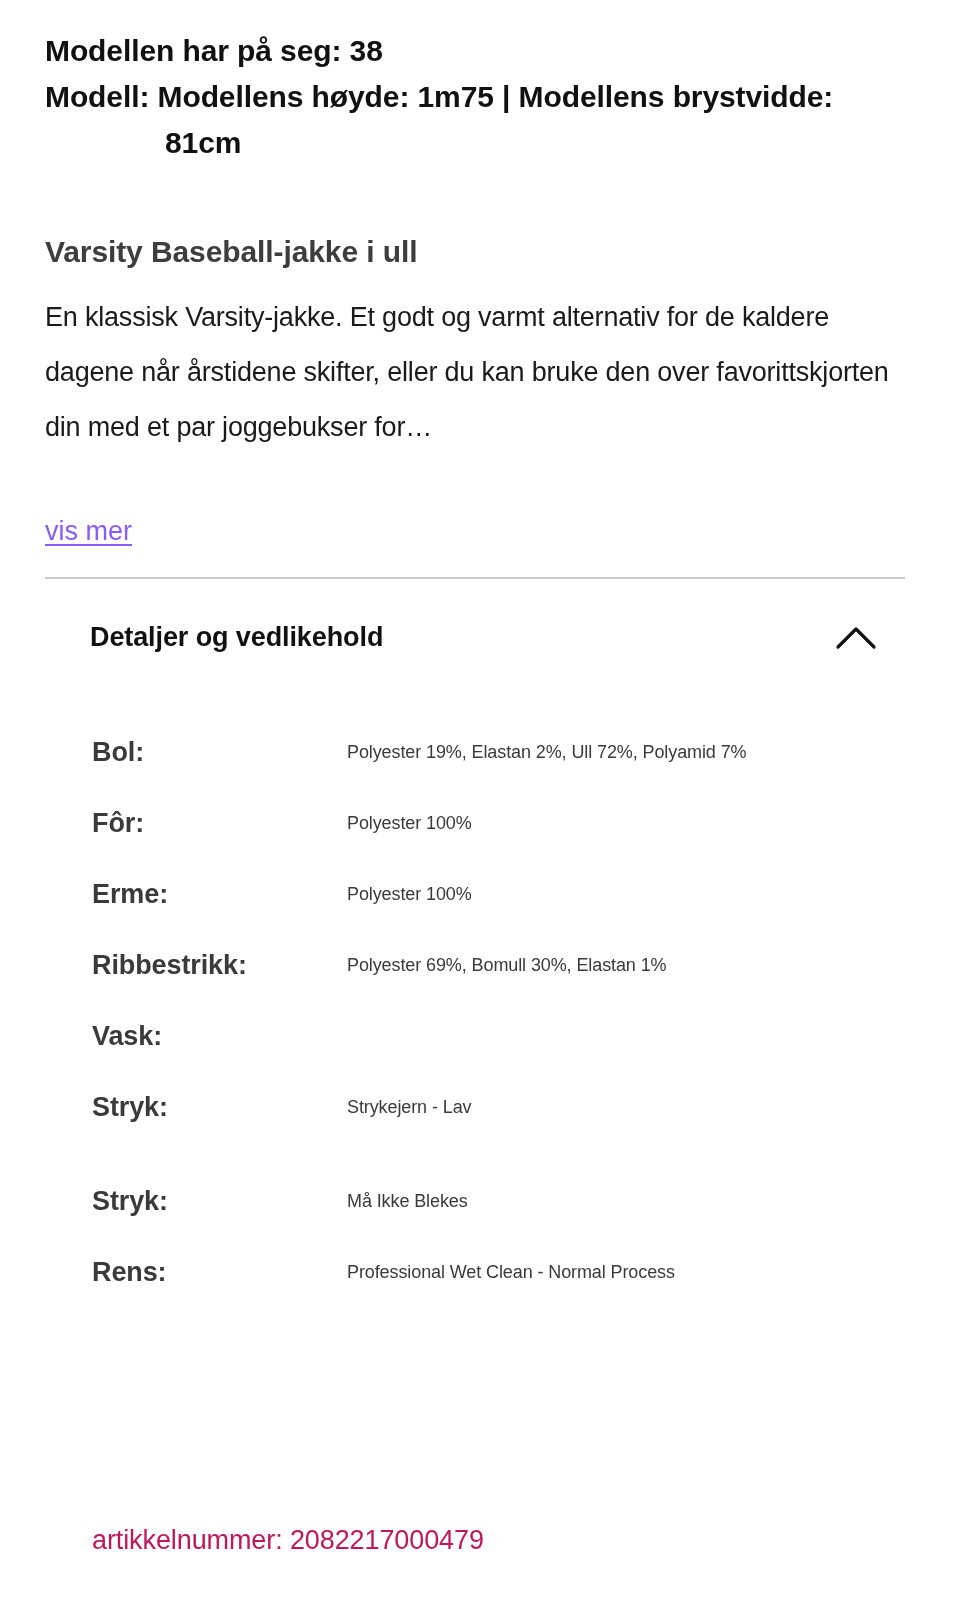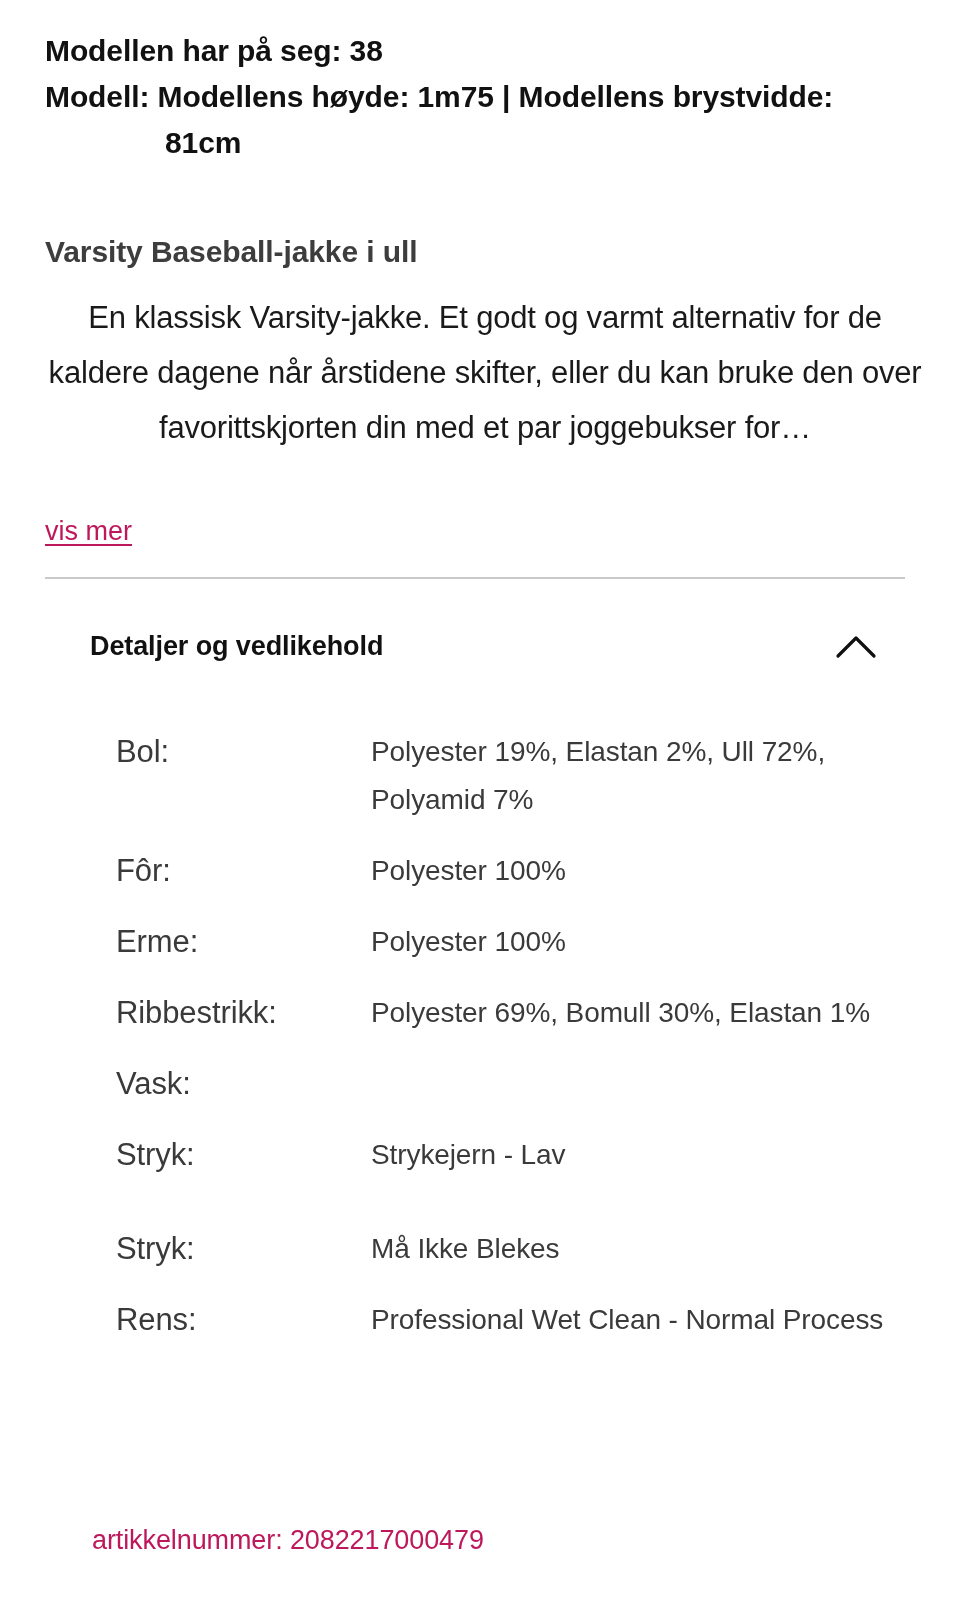--- a/index.html
+++ b/index.html
@@ -55,36 +55,35 @@
     letter-spacing: -0.1px;
     margin-top: 14px;
   }
 
   
   .description {
     position: absolute;
     left: 45px;
     top: 290px;
     width: 880px;
-    font-size: 31px;
+    font-size: 27px;
     line-height: 55px;
     font-weight: 400;
     color: #1a1a1a;
     letter-spacing: -0.2px;
-    text-align: center;
   }
 
   .show-more {
     position: absolute;
     left: 45px;
     top: 513px;
     font-size: 27px;
     line-height: 36px;
     font-weight: 400;
-    color: #be185d;
+    color: #8b5cf6;
     text-decoration: underline;
     text-underline-offset: 4px;
     cursor: pointer;
   }
 
   
   .divider {
     position: absolute;
     left: 45px;
     top: 577px;
@@ -94,21 +93,20 @@
   }
 
   
   .accordion-header {
     position: absolute;
     left: 90px;
     top: 620px;
     width: 790px;
     height: 52px;
     display: flex;
-    align-items: center;
     justify-content: space-between;
     cursor: pointer;
   }
   .accordion-title {
     font-size: 27px;
     line-height: 34px;
     font-weight: 700;
     color: #111111;
     letter-spacing: -0.1px;
   }
@@ -127,30 +125,29 @@
     width: 810px;
   }
   .detail-row {
     display: flex;
     align-items: flex-start;
     margin-bottom: 23px;
   }
   .detail-label {
     width: 255px;
     flex: 0 0 255px;
-    font-size: 31px;
+    font-size: 27px;
     line-height: 48px;
-    font-weight: 400;
+    font-weight: 700;
     color: #3a3a3a;
     letter-spacing: -0.1px;
-    margin-left: 24px;
   }
   .detail-value {
     flex: 1 1 auto;
-    font-size: 28px;
+    font-size: 18px;
     line-height: 48px;
     font-weight: 400;
     color: #3a3a3a;
     letter-spacing: -0.1px;
     max-width: 520px;
   }
 
   .article-number {
     position: absolute;
     left: 92px;

